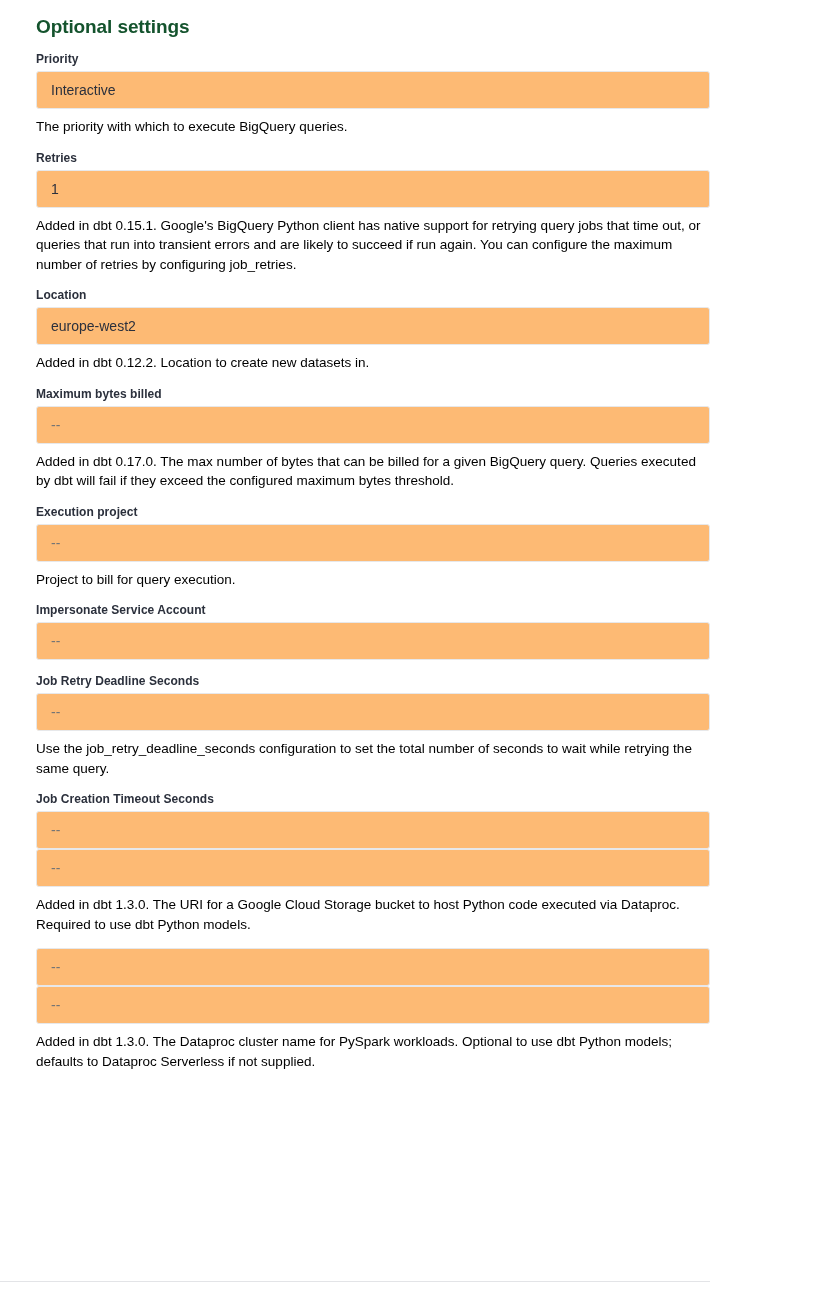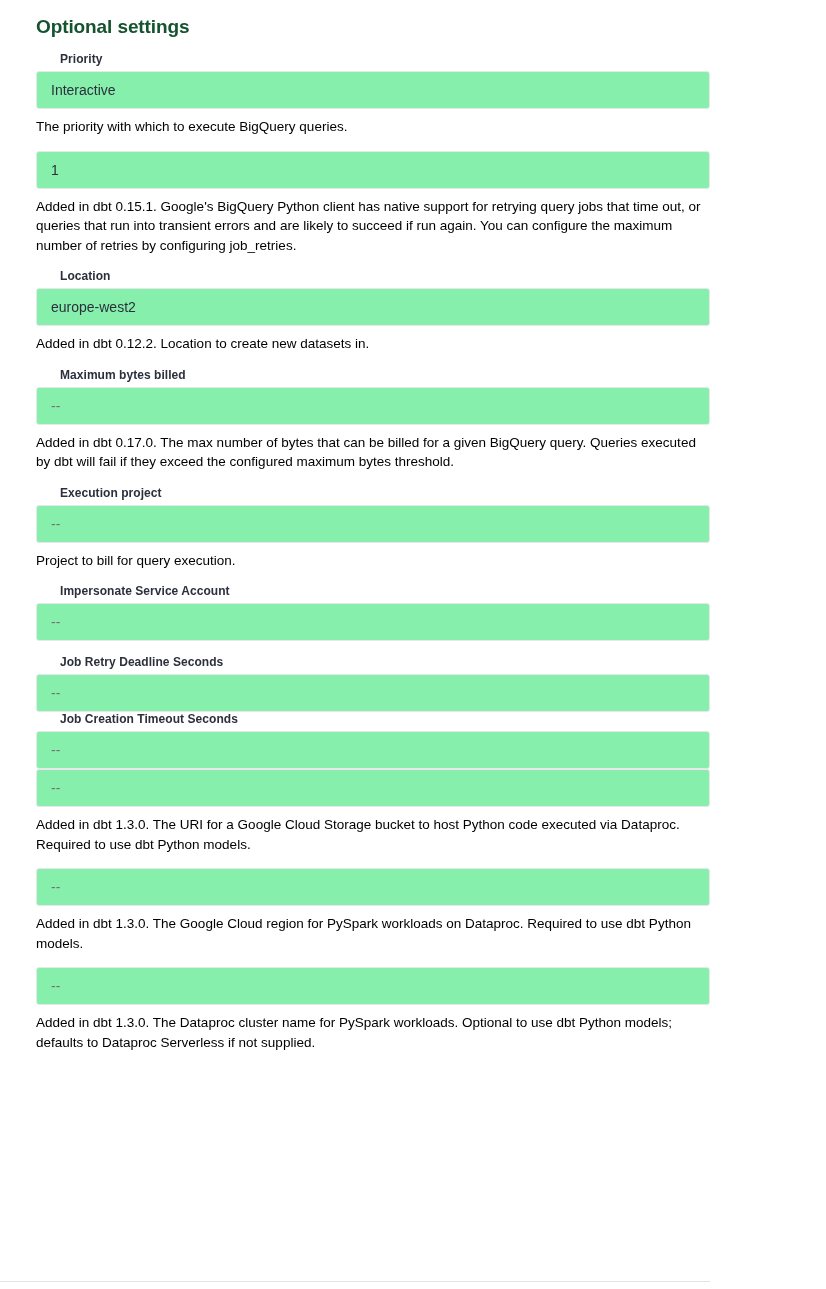--- a/index.html
+++ b/index.html
@@ -36,28 +36,27 @@
   }
   .field {
     margin-bottom: 0;
   }
   .field-label {
     font-size: 12px;
     font-weight: bold;
     color: #2b303c;
     margin-bottom: 5px;
     letter-spacing: 0.05px;
-    margin-left: 24px;
   }
   .field-input {
     display: block;
     width: 100%;
     box-sizing: border-box;
     height: 38px;
-    background: #86efac;
+    background: #fdba74;
     border: 1px solid #e7e8ea;
     border-radius: 3px;
     font-family: "Liberation Sans", sans-serif;
     font-size: 14px;
     color: #2b303c;
     padding: 0 14px;
     outline: none;
   }
   .field-input.placeholder-dim {
     color: #5c6270;
@@ -107,20 +106,21 @@
   <div class="content">
     <h2 class="section-title">Optional settings</h2>
 
     <div class="fields-container">
         <div class="field">
           <div class="field-label">Priority</div>
           <input class="field-input" type="text" placeholder="" value="Interactive" style="">
           <div class="field-help">The priority with which to execute BigQuery queries.</div>
         </div>
         <div class="field">
+          <div class="field-label">Retries</div>
           <input class="field-input" type="text" placeholder="" value="1" style="">
           <div class="field-help">Added in dbt 0.15.1. Google's BigQuery Python client has native support for retrying query jobs that time out, or queries that run into transient errors and are likely to succeed if run again. You can configure the maximum number of retries by configuring job_retries.</div>
         </div>
         <div class="field">
           <div class="field-label">Location</div>
           <input class="field-input" type="text" placeholder="" value="europe-west2" style="">
           <div class="field-help">Added in dbt 0.12.2. Location to create new datasets in.</div>
         </div>
         <div class="field">
           <div class="field-label">Maximum bytes billed</div>
@@ -132,32 +132,32 @@
           <input class="field-input placeholder-dim" type="text" placeholder="--" style="">
           <div class="field-help">Project to bill for query execution.</div>
         </div>
         <div class="field field-nohelp">
           <div class="field-label">Impersonate Service Account</div>
           <input class="field-input placeholder-dim" type="text" placeholder="--" style="">
         </div>
         <div class="field">
           <div class="field-label">Job Retry Deadline Seconds</div>
           <input class="field-input placeholder-dim" type="text" placeholder="--" style="">
+          <div class="field-help">Use the job_retry_deadline_seconds configuration to set the total number of seconds to wait while retrying the same query.</div>
         </div>
         <div class="field">
           <div class="field-label">Job Creation Timeout Seconds</div>
           <input class="field-input placeholder-dim" type="text" placeholder="--" style="">
         </div>
         <div class="field">
           <input class="field-input placeholder-dim" type="text" placeholder="--" style="">
           <div class="field-help">Added in dbt 1.3.0. The URI for a Google Cloud Storage bucket to host Python code executed via Dataproc. Required to use dbt Python models.</div>
         </div>
         <div class="field">
           <input class="field-input placeholder-dim" type="text" placeholder="--" style="">
-          <div class="field-help">Added in dbt 1.3.0. The Google Cloud region for PySpark workloads on Dataproc. Required to use dbt Python models.</div>
         </div>
         <div class="field">
           <input class="field-input placeholder-dim" type="text" placeholder="--" style="">
           <div class="field-help">Added in dbt 1.3.0. The Dataproc cluster name for PySpark workloads. Optional to use dbt Python models; defaults to Dataproc Serverless if not supplied.</div>
         </div>
       </div>
   </div>
 
   <div class="bottom-rule"></div>
 </div>

